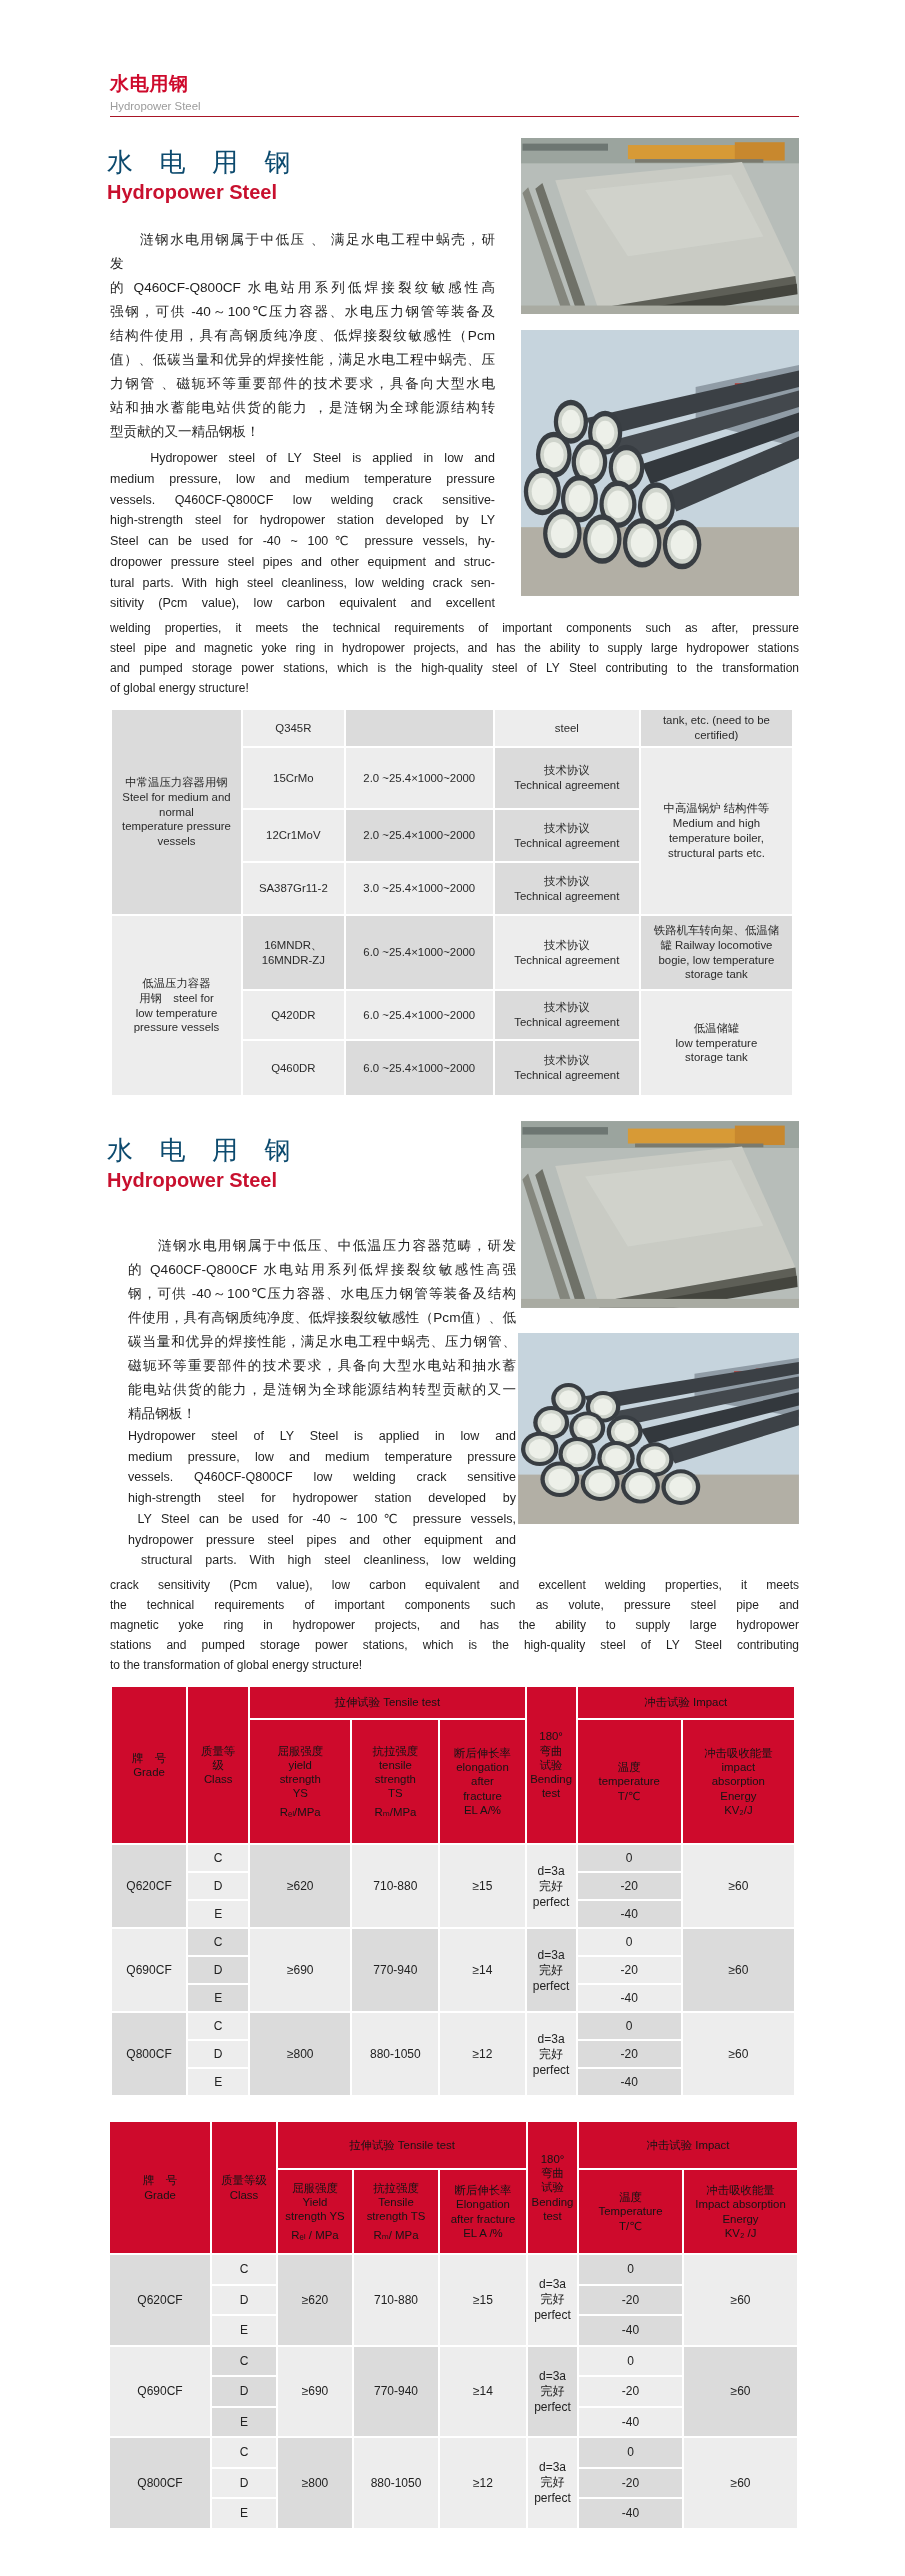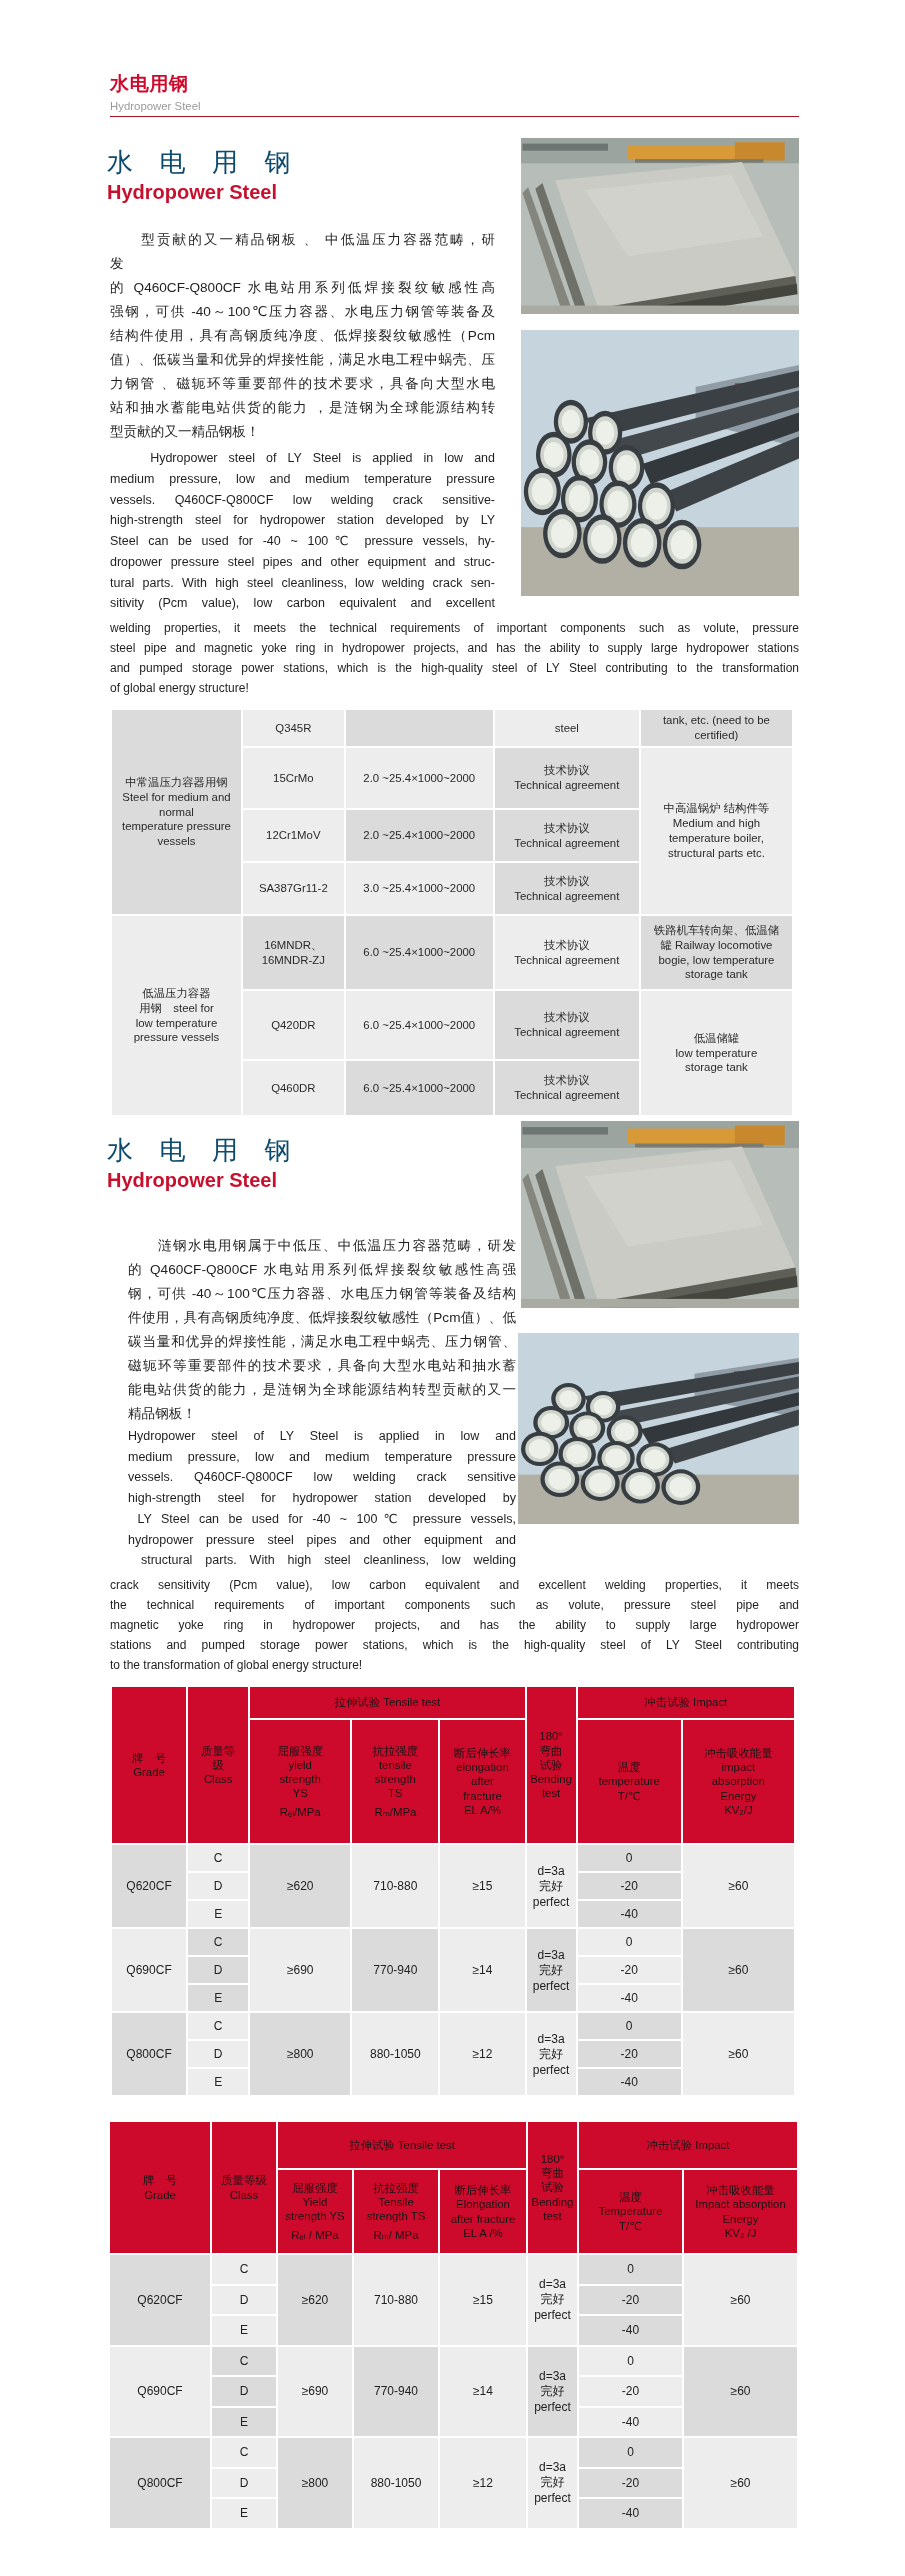--- a/index.html
+++ b/index.html
@@ -159,21 +159,21 @@
 
   <svg class="abs photo" style="left:521px;top:138px;" width="278" height="176" viewBox="0 0 390 247">
       <use href="#sym-plates"></use>
     </svg>
   <svg class="abs photo" style="left:521px;top:330px;" width="278" height="266" viewBox="0 0 390 373">
       <use href="#sym-pipes"></use>
     </svg>
 
   <div class="abs" style="left:110px;top:228px;width:385px;">
     <div class="cn lines">
-        <div>　　型贡献的又一精品钢板 、 中低温压力容器范畴，研</div>
+        <div>　　涟钢水电用钢属于中低压 、 满足水电工程中蜗壳，研</div>
         <div class="no-j"><span>发</span></div>
         <div>的 Q460CF-Q800CF 水电站用系列低焊接裂纹敏感性高</div>
         <div>强钢，可供 -40～100℃压力容器、水电压力钢管等装备及</div>
         <div>结构件使用，具有高钢质纯净度、低焊接裂纹敏感性（<span class="wavy">Pcm</span></div>
         <div>值）、低碳当量和优异的焊接性能，满足水电工程中蜗壳、压</div>
         <div>力钢管 、磁轭环等重要部件的技术要求，具备向大型水电</div>
         <div>站和抽水蓄能电站供货的能力 ，是涟钢为全球能源结构转</div>
         <div class="no-j"><span>型贡献的又一精品钢板！</span></div>
       </div>
     <div class="encol lines" style="margin-top:4.3px;">
@@ -181,21 +181,21 @@
         <div>medium pressure, low and medium temperature pressure</div>
         <div>vessels. Q460CF-Q800CF low welding crack sensitive-</div>
         <div>high-strength steel for <span class="wavy">hydropower</span> station developed by LY</div>
         <div>Steel can be used for -40 ~ 100℃ pressure vessels, <span class="wavy">hy-</span></div>
         <div><span class="wavy">dropower</span> pressure steel pipes and other equipment and <span class="wavy">struc-</span></div>
         <div><span class="wavy">tural</span> parts. With high steel cleanliness, low welding crack <span class="wavy">sen-</span></div>
         <div><span class="wavy">sitivity</span> (<span class="wavy">Pcm</span> value), low carbon equivalent and excellent</div>
       </div>
   </div>
   <div class="abs wide lines" style="left:110px;top:618px;width:689px;">
-      <div>welding properties, it meets the technical requirements of important components such as volute, pressure</div>
+      <div>welding properties, it meets the technical requirements of important components such as after, pressure</div>
       <div>steel pipe and magnetic yoke ring in <span class="wavy">hydropower</span> projects, and has the ability to supply large <span class="wavy">hydropower</span> stations</div>
       <div>and pumped storage power stations, which is the high-quality steel of LY Steel contributing to the transformation</div>
       <div class="no-j"><span>of global energy structure!</span></div>
     </div>
 
   <table class="abs products" style="left:110px;top:708px;width:684px;">
     <colgroup>
         <col style="width:128px">
         <col style="width:100px">
         <col style="width:146px">
@@ -245,21 +245,21 @@
         <td class="c-d">16MNDR、
 16MNDR-ZJ</td>
         <td class="c-d">6.0 ~25.4×1000~2000</td>
         <td class="c-l">技术协议
 Technical agreement</td>
         <td class="c-d">铁路机车转向架、低温储
 罐  Railway  locomotive
 bogie, low temperature
 storage tank</td>
       </tr>
-      <tr style="height:68px">
+      <tr style="height:48px">
         <td class="c-l">Q420DR</td>
         <td class="c-l">6.0 ~25.4×1000~2000</td>
         <td class="c-d">技术协议
 Technical agreement</td>
         <td rowspan="2" class="c-l">低温储罐
 low temperature
 storage tank</td>
       </tr>
       <tr style="height:54px">
         <td class="c-l">Q460DR</td>

